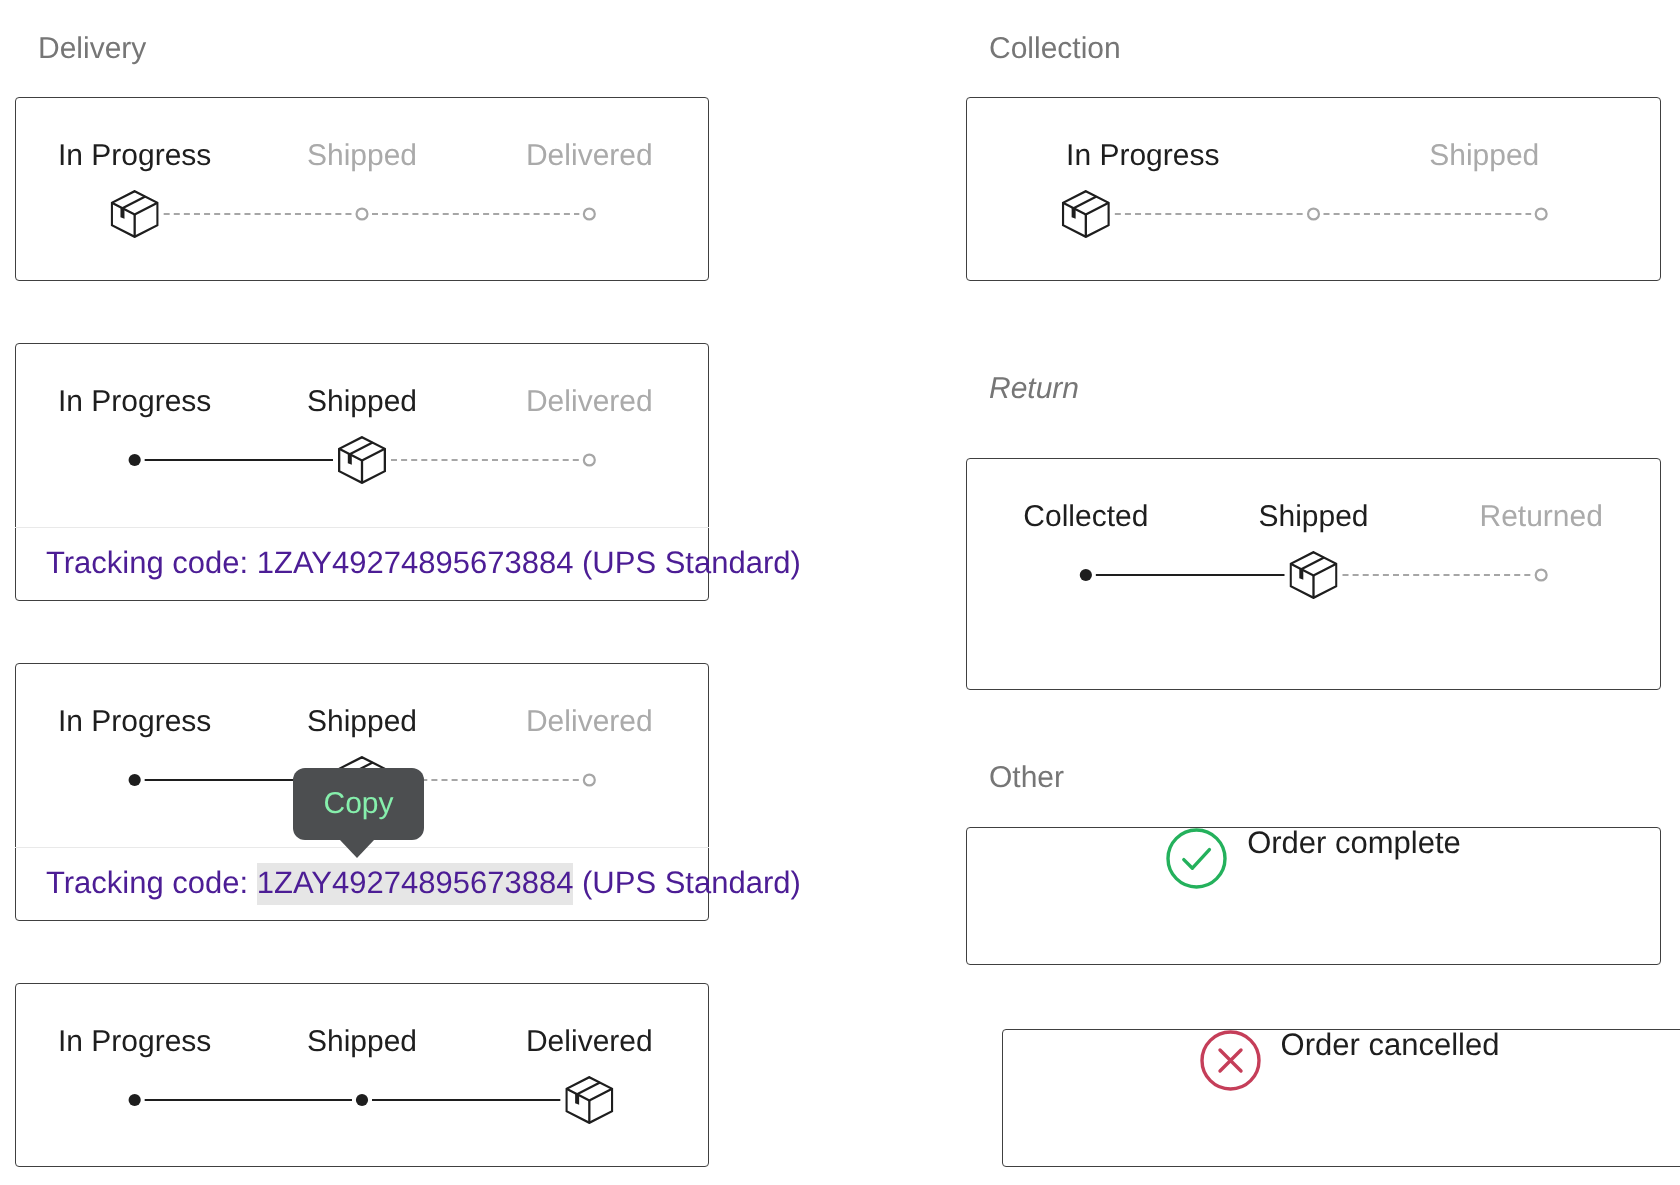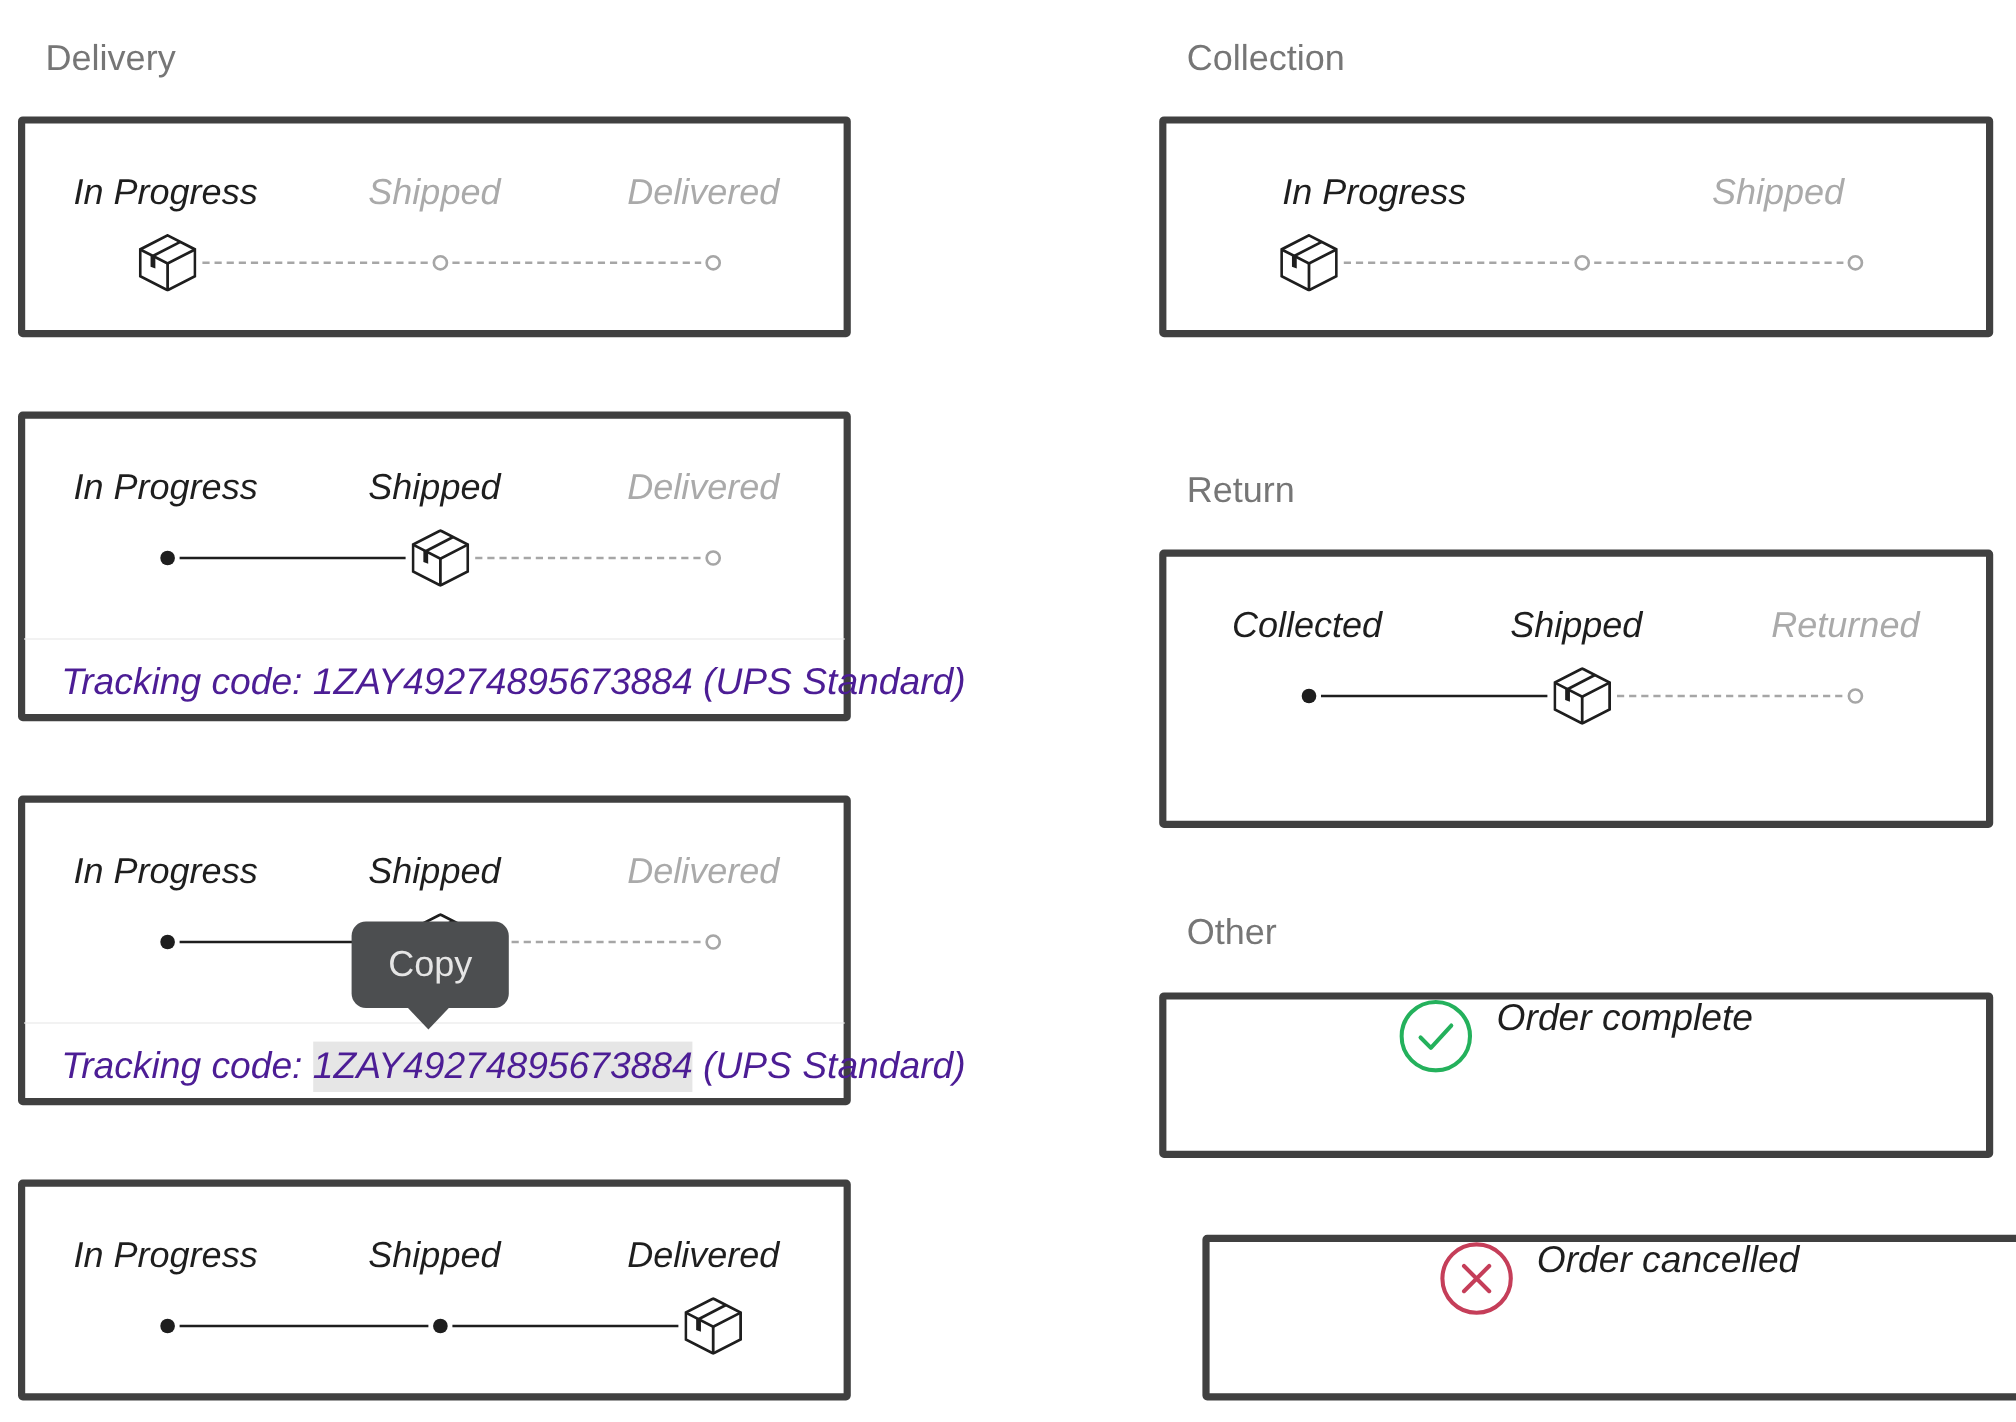--- a/index.html
+++ b/index.html
@@ -9,40 +9,40 @@
     font-family:"Liberation Sans",sans-serif;
     -webkit-font-smoothing:antialiased;
     text-rendering:geometricPrecision;
     color:#1e1e1e;overflow:hidden;position:relative;
   }
   .col{position:static;}
   .section-title{
     position:absolute;font-size:30px;line-height:30px;color:#767676;white-space:nowrap;margin-left:23px;
   }
   .card{
-    position:absolute;border:6px solid #404040;border-radius:4px;background:#fff;box-sizing:border-box;font-style:italic;
+    position:absolute;border:1px solid #404040;border-radius:4px;background:#fff;box-sizing:border-box;
   }
   .tracker{position:relative;height:183px;}
   .steps{position:absolute;left:5px;right:5px;top:27px;height:62px;display:flex;align-items:center;}
   .step{flex:1 1 0;min-width:0;text-align:center;}
   .step-label{font-size:30px;line-height:31.6px;color:#aaaaaa;white-space:pre-line;}
   .step-label.twoline{margin-bottom:-8px;}
   .step-label.active{color:#1e1e1e;}
   .trackwrap{position:absolute;left:5px;top:88px;}
   .tracksvg{display:block;}
   .cardfoot{
     position:absolute;left:-1px;right:-1px;top:183px;height:74px;
     border-top:1px solid #e9e9e9;box-sizing:border-box;
   }
   .tracking{
     position:absolute;left:31px;top:17px;font-size:31px;line-height:36px;color:#4c1d95;white-space:nowrap;
   }
   .hl{background:#e6e6e6;padding:2px 0 5px;}
   .tooltip{
-    position:absolute;background:#4c4e50;border-radius:12px;color:#e5e5e5;
+    position:absolute;background:#4c4e50;border-radius:12px;color:#86efac;
     font-size:30px;line-height:30px;text-align:center;box-sizing:border-box;z-index:5;
   }
   .tooltip .tip-text{position:absolute;left:0;right:0;top:21px;}
   .tooltip .arrow{
     position:absolute;left:50%;margin-left:-18.5px;bottom:-18px;width:0;height:0;
     border-left:17.5px solid transparent;border-right:17.5px solid transparent;border-top:18px solid #4c4e50;
   }
   .statusrow{position:absolute;left:0;right:0;top:0;bottom:0;display:flex;align-items:flex-start;justify-content:center;}
   .statusrow .sicon{display:block;flex:none;line-height:0;}
   .statusrow .slabel{font-size:31px;line-height:30px;color:#1e1e1e;margin-left:20px;white-space:nowrap;}
@@ -262,18 +262,18 @@
         <span class="sicon"><svg width="61" height="61" viewBox="0 0 61 61" fill="none" stroke="#c53e59" stroke-width="3.4" stroke-linecap="round" stroke-linejoin="round">
             <circle cx="30.5" cy="30.5" r="28.5"></circle>
             <path d="M20 20 L41 41 M41 20 L20 41"></path>
           </svg></span>
         <span class="slabel">Order cancelled</span>
       </div>
     </div>
   </div>
 <div class="section-title" style="left:15px;top:34px;">Delivery</div>
 <div class="section-title" style="left:966px;top:34px;">Collection</div>
-<div class="section-title" style="left:966px;top:394px;">Return</div>
+<div class="section-title" style="left:966px;top:374px;font-style:italic;">Return</div>
 <div class="section-title" style="left:966px;top:763px;text-align:center;">Other</div>
 <div class="tooltip" style="left:293px;top:768px;width:131px;height:72px;">
     <div class="tip-text">Copy</div>
     <div class="arrow"></div>
   </div>
 
 </body></html>

